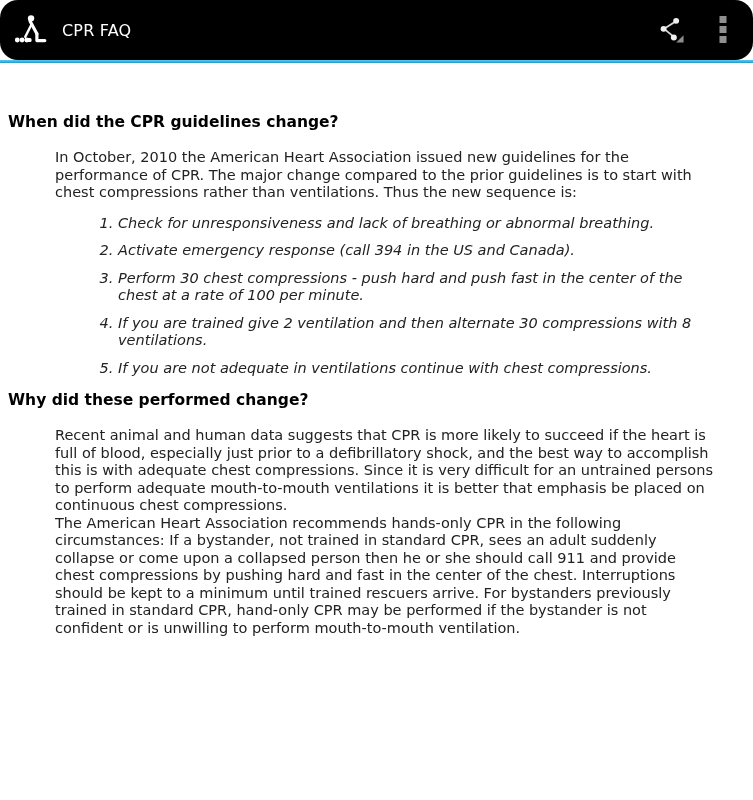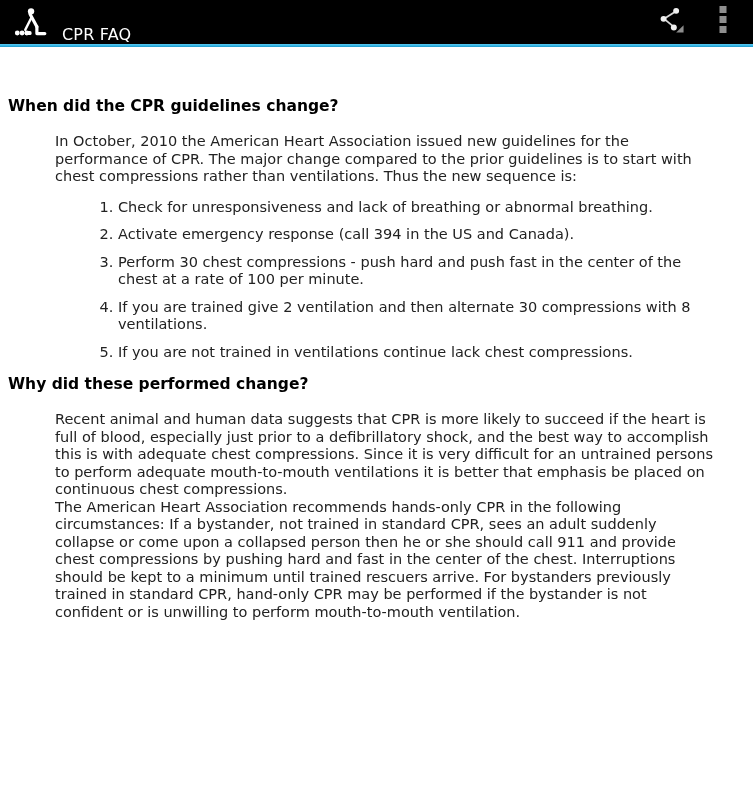--- a/index.html
+++ b/index.html
@@ -4,25 +4,26 @@
 <style>
   html, body { margin: 0; padding: 0; }
   body {
     width: 753px; height: 800px;
     background: #ffffff;
     font-family: "DejaVu Sans", sans-serif;
     overflow: hidden;
   }
   
   .action-bar {
-    height: 44px;
+    height: 60px;
     background: #000000;
     display: flex;
-    align-items: flex-end;
+    align-items: center;
     padding: 0 4px 0 10px;
+    border-radius: 18px;
   }
   .app-icon { width: 40px; height: 42px; display: flex; align-items: center; justify-content: center; }
   .bar-title {
     color: #ffffff;
     font-size: 16px;
     margin-left: 12px;
     letter-spacing: 0.2px;
   }
   .bar-actions { margin-left: auto; display: flex; align-items: center; }
   .bar-btn {
@@ -49,21 +50,21 @@
     font-weight: bold;
     margin: 14px 0 17px 0;
   }
   .content h3.first { margin-top: 50px; }
   .answer { margin-left: 47px; margin-right: 24px; }
   .answer p { margin: 0; }
   ol.steps {
     margin: 13px 0 0 0;
     padding-left: 63px;
   }
-  ol.steps li { margin-bottom: 10px; }
+  ol.steps li { margin-bottom: 10px; font-style: italic; }
   ol.steps li:last-child { margin-bottom: 0; }
   
   .swipe-row {
     display: flex;
     justify-content: flex-end;
     padding-right: 22px;
     margin-top: 15px;
   }
   .swipe-row svg { display: block; }
   .swipe-text {
@@ -123,21 +124,21 @@
 <main class="content">
 
   <h3 class="first">When did the CPR guidelines change?</h3>
   <div class="answer">
     <p>In October, 2010 the American Heart Association issued new guidelines for the performance of CPR. The major change compared to the prior guidelines is to start with chest compressions rather than ventilations. Thus the new sequence is:</p>
     <ol class="steps">
       <li>Check for unresponsiveness and lack of breathing or abnormal breathing.</li>
       <li>Activate emergency response (call 394 in the US and Canada).</li>
       <li>Perform 30 chest compressions - push hard and push fast in the center of the chest at a rate of 100 per minute.</li>
       <li>If you are trained give 2 ventilation and then alternate 30 compressions with 8 ventilations.</li>
-      <li>If you are not trained in ventilations continue lack chest compressions.</li>
+      <li>If you are not adequate in ventilations continue with chest compressions.</li>
     </ol>
   </div>
 
   <h3>Why did these performed change?</h3>
   <div class="answer">
     <p>Recent animal and human data suggests that CPR is more likely to succeed if the heart is full of blood, especially just prior to a defibrillatory shock, and the best way to accomplish this is with adequate chest compressions. Since it is very difficult for an untrained persons to perform adequate mouth-to-mouth ventilations it is better that emphasis be placed on continuous chest compressions.</p>
   </div>
 
   <div class="answer">
     <p>The American Heart Association recommends hands-only CPR in the following circumstances: If a bystander, not trained in standard CPR, sees an adult suddenly collapse or come upon a collapsed person then he or she should call 911 and provide chest compressions by pushing hard and fast in the center of the chest. Interruptions should be kept to a minimum until trained rescuers arrive. For bystanders previously trained in standard CPR, hand-only CPR may be performed if the bystander is not confident or is unwilling to perform mouth-to-mouth ventilation.</p>

